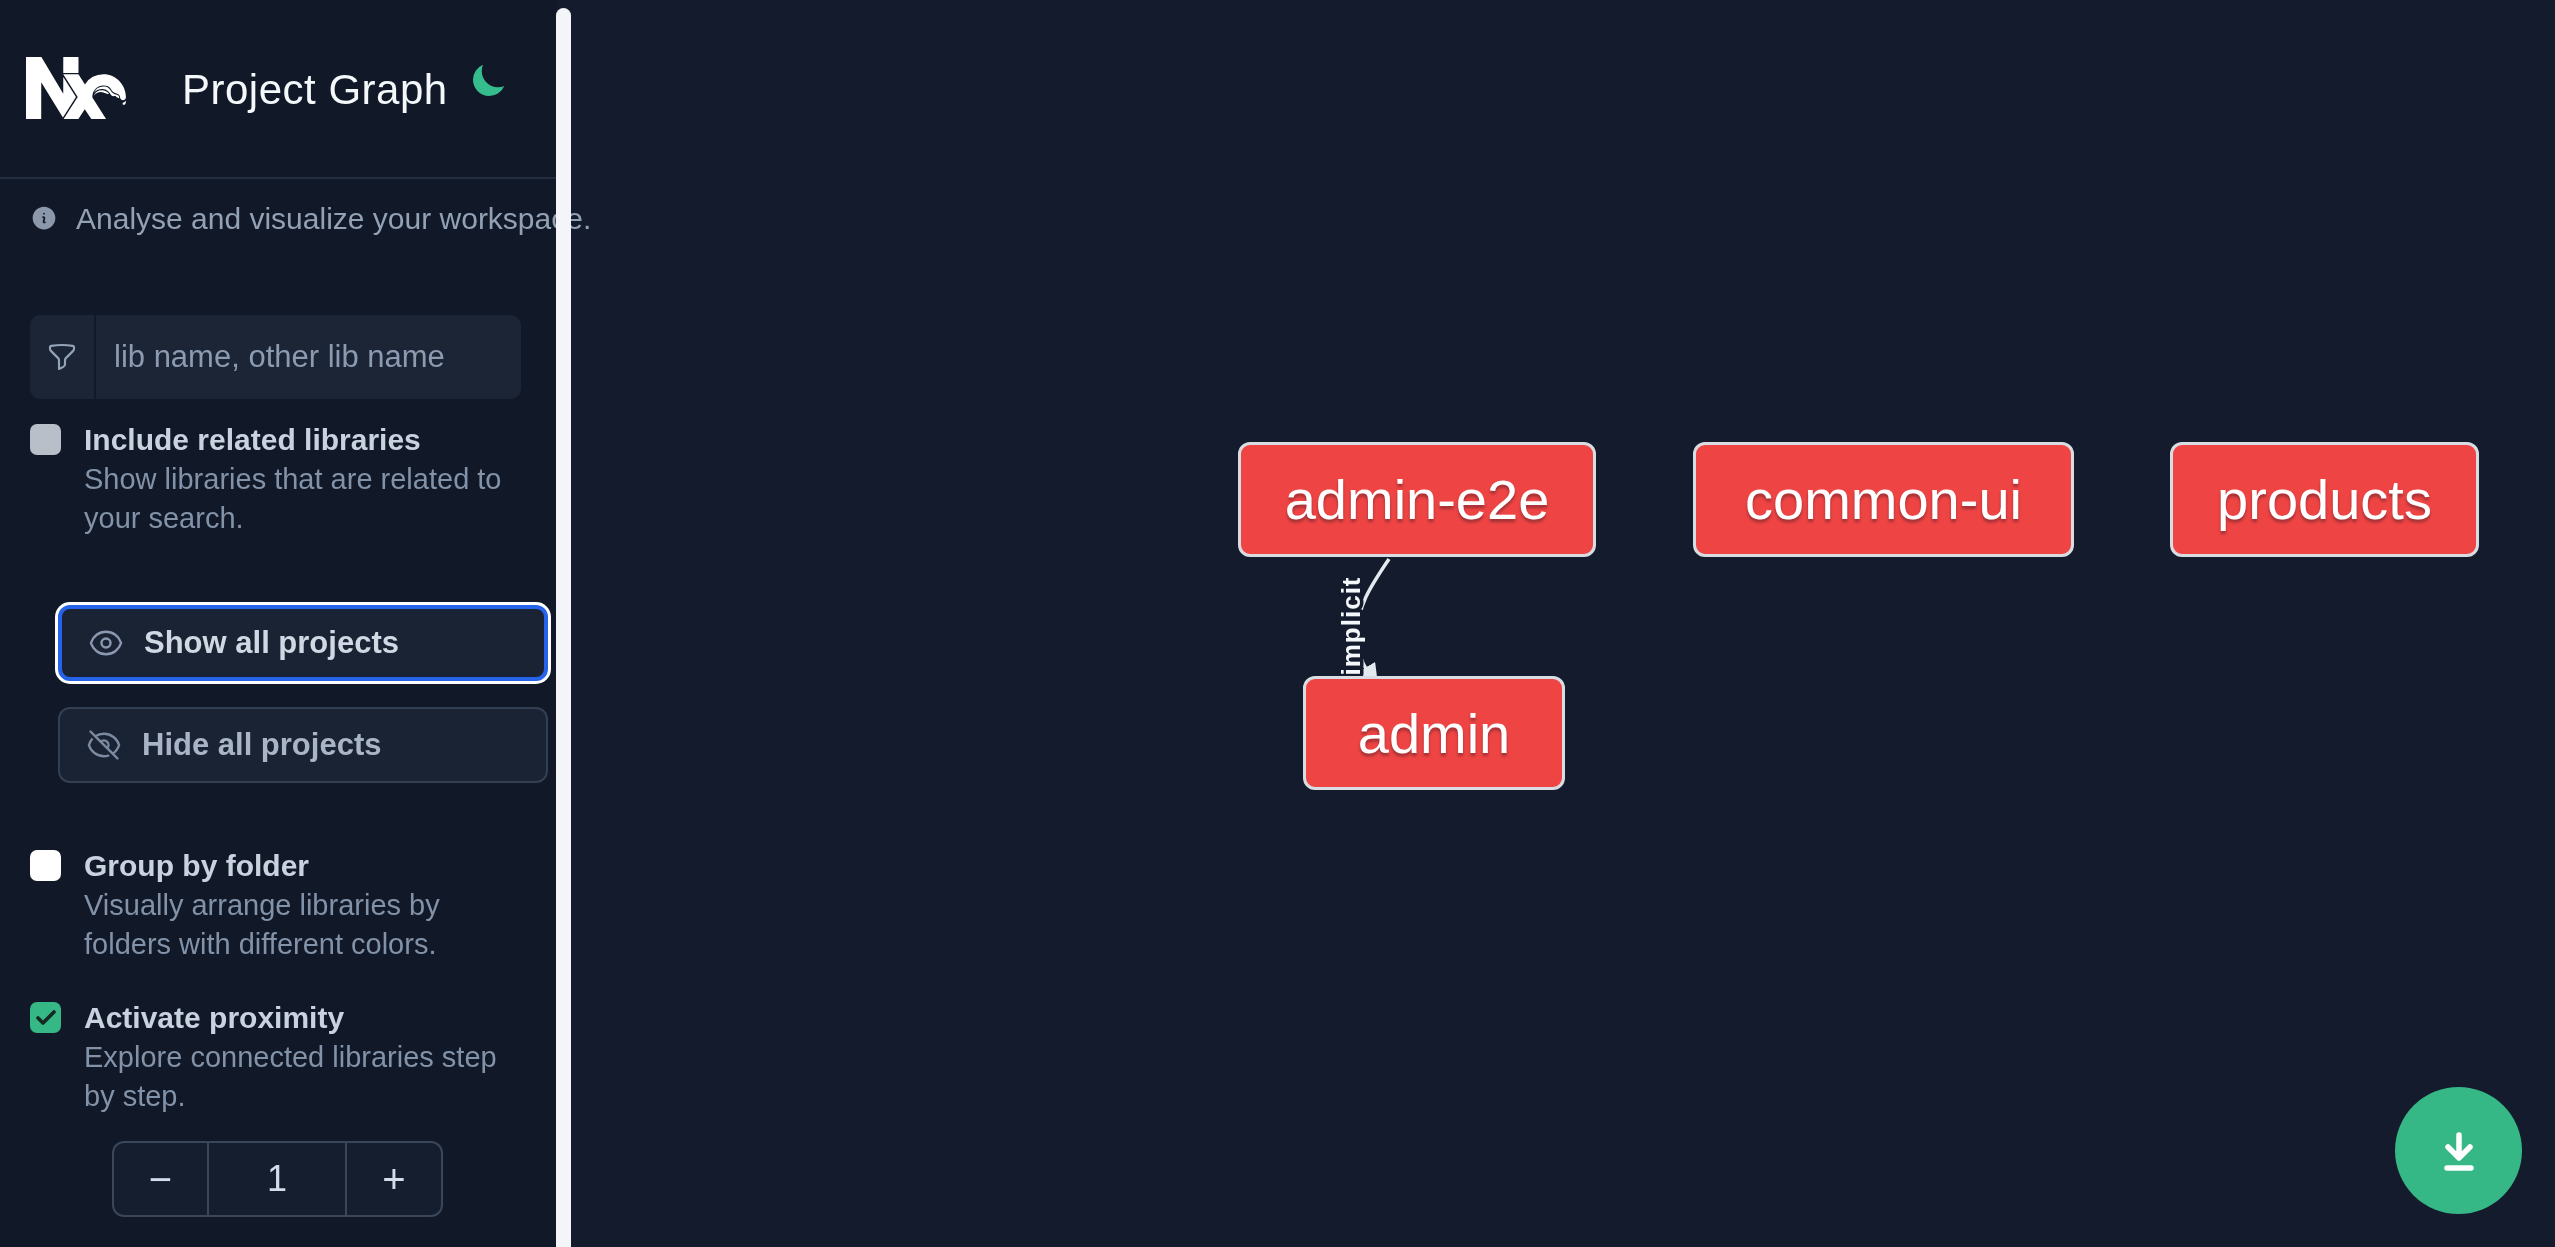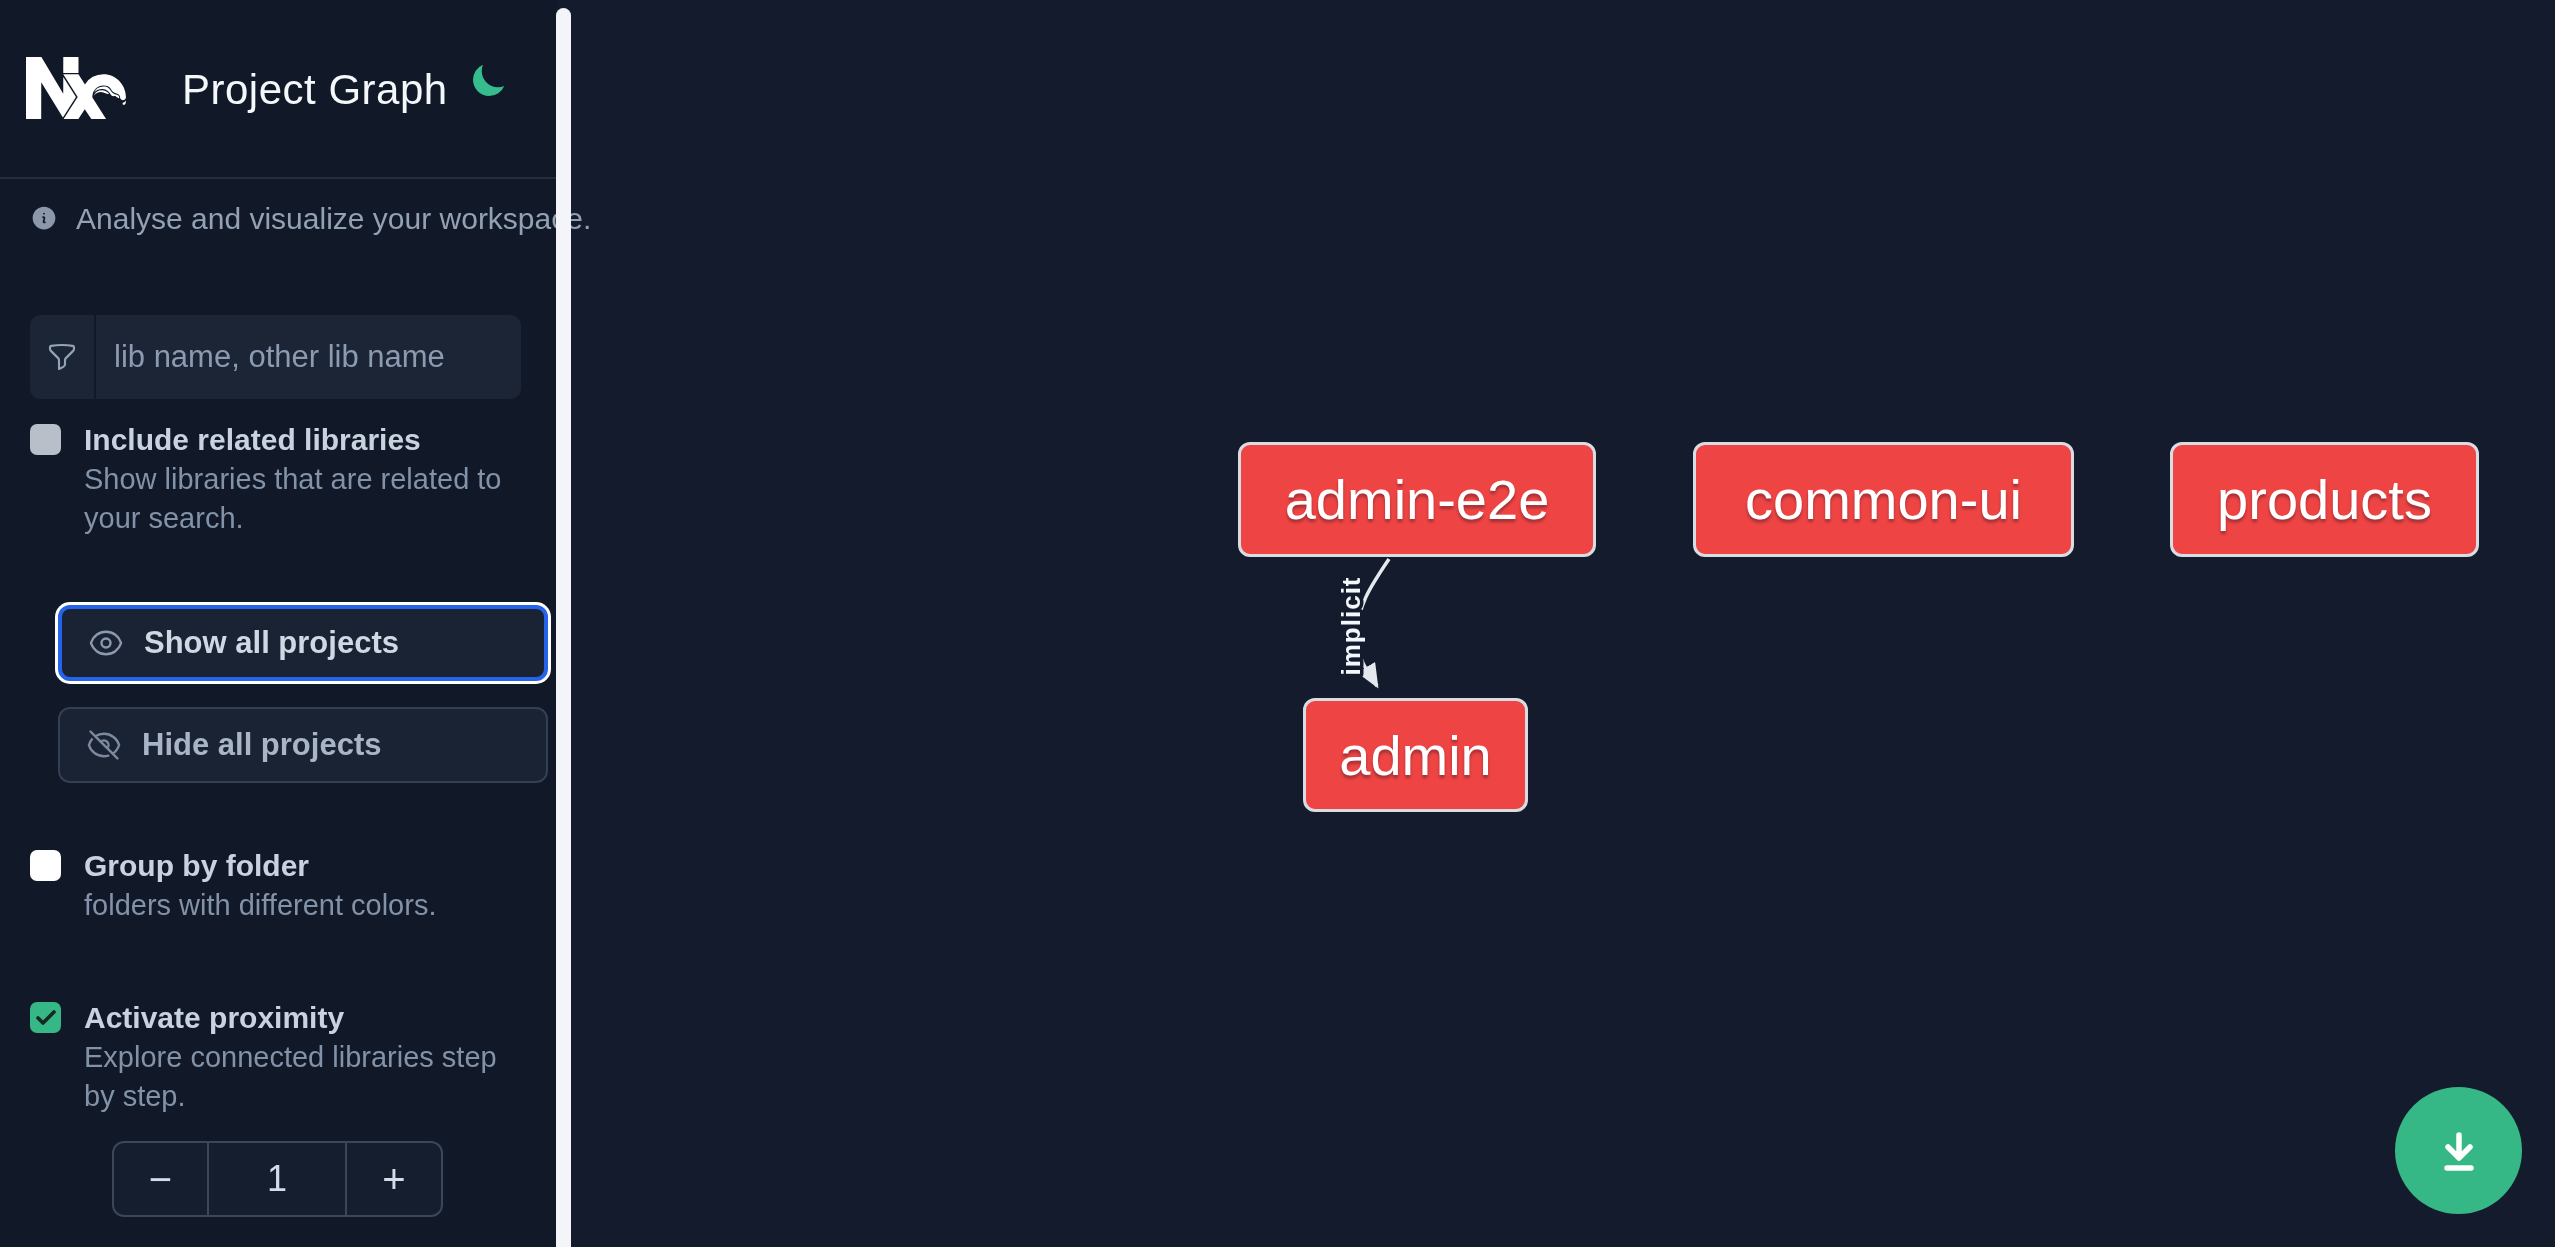--- a/index.html
+++ b/index.html
@@ -168,20 +168,21 @@
       <path stroke="#7c8aa0" stroke-width="1.6" stroke-linecap="round" stroke-linejoin="round" d="M3.98 8.223A10.477 10.477 0 0 0 1.934 12C3.226 16.338 7.244 19.5 12 19.5c.993 0 1.953-.138 2.863-.395M6.228 6.228A10.45 10.45 0 0 1 12 4.5c4.756 0 8.773 3.162 10.065 7.498a10.523 10.523 0 0 1-4.293 5.774M6.228 6.228 3 3m3.228 3.228 3.65 3.65m7.894 7.894L21 21m-3.228-3.228-3.65-3.65m0 0a3 3 0 1 0-4.243-4.243m4.242 4.242L9.88 9.88"></path>
     </svg>
     <span class="btn-label">Hide all projects</span>
   </button>
 
   <div class="toggle-row" style="top:846px">
     <div class="checkbox cb-white"></div>
     <div class="toggle-text">
       <div class="toggle-label">Group by folder</div>
       <div class="toggle-desc">
+        <div>Visually arrange libraries by</div>
         <div>folders with different colors.</div>
       </div>
     </div>
   </div>
 
   <div class="toggle-row" style="top:998px">
     <div class="checkbox cb-green">
       <svg width="24" height="24" viewBox="0 0 24 24" fill="none">
         <path d="M20 6 9 17l-5-5" stroke="#152a22" stroke-width="3.6" stroke-linecap="round" stroke-linejoin="round"></path>
       </svg>
@@ -222,21 +223,21 @@
   <div class="node" style="left:667px;  top:442px; width:358px; height:115px">
     <span>admin-e2e</span>
   </div>
   <div class="node" style="left:1122px; top:442px; width:381px; height:115px">
     <span>common-ui</span>
   </div>
   <div class="node" style="left:1599px; top:442px; width:309px; height:115px">
     <span>products</span>
   </div>
 
-  <div class="node" style="left:732px;  top:698px; width:225px; height:114px">
+  <div class="node" style="left:732px;  top:676px; width:262px; height:114px">
     <span>admin</span>
   </div>
 
 </main>
 
 <button class="fab">
   <svg width="54" height="54" viewBox="0 0 54 54" fill="none">
     <path d="M27 11 V33 M16 23 L27 34 L38 23" stroke="#ffffff" stroke-width="5.5" stroke-linecap="round" stroke-linejoin="round"></path>
     <path d="M15 44 H39" stroke="#ffffff" stroke-width="5.5" stroke-linecap="round"></path>
   </svg>

